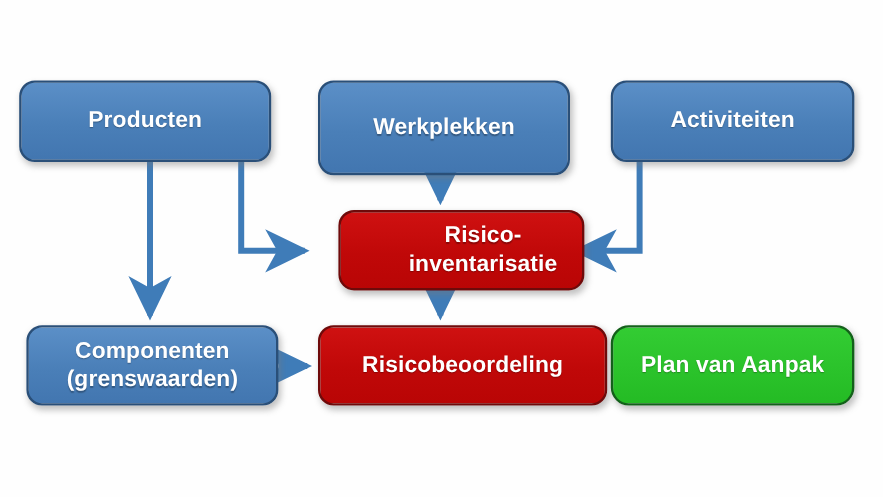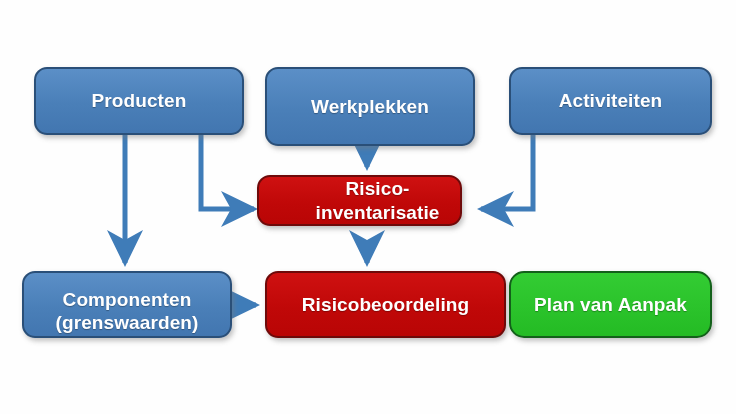--- a/index.html
+++ b/index.html
@@ -89,37 +89,37 @@
 
     <path d="M 533,135 L 533,209 L 481,209" fill="none" stroke="#3f7cb8" stroke-width="5" stroke-linecap="butt" stroke-linejoin="miter" marker-end="url(#arrow-left)"></path>
 
     <path d="M 367,242 L 367,263" fill="none" stroke="#3f7cb8" stroke-width="5" stroke-linecap="butt" marker-end="url(#arrow-down)"></path>
 
     <path d="M 232,305 L 256,305" fill="none" stroke="#3f7cb8" stroke-width="5" stroke-linecap="butt" marker-end="url(#arrow-right)"></path>
 
     <path d="M 470,305 L 500,305" fill="none" stroke="#3f7cb8" stroke-width="5" stroke-linecap="butt" marker-end="url(#arrow-right)"></path>
   </svg>
 
-  <div class="node node-blue" style="left:34px; top:67px; width:210px; height:68px;">
+  <div class="node node-blue" style="left:16px; top:67px; width:210px; height:68px;">
     <span class="node-label">Producten</span>
   </div>
 
   <div class="node node-blue" style="left:265px; top:67px; width:210px; height:79px;">
     <span class="node-label">Werkplekken</span>
   </div>
 
   <div class="node node-blue" style="left:509px; top:67px; width:203px; height:68px;justify-content:center;">
     <span class="node-label">Activiteiten</span>
   </div>
 
-  <div class="node node-red" style="left:257px; top:175px; width:205px; height:51px;padding-left:44px;">
+  <div class="node node-red" style="left:282px; top:175px; width:205px; height:67px;padding-left:44px;">
     <span class="node-label">Risico-inventarisatie</span>
   </div>
 
-  <div class="node node-blue" style="left:22px; top:271px; width:210px; height:67px;align-items:flex-end;">
+  <div class="node node-blue" style="left:22px; top:271px; width:210px; height:67px;">
     <span class="node-label">Componenten
 (grenswaarden)</span>
   </div>
 
   <div class="node node-red" style="left:265px; top:271px; width:241px; height:67px;">
     <span class="node-label">Risicobeoordeling</span>
   </div>
 
   <div class="node node-green" style="left:509px; top:271px; width:203px; height:67px;border-radius:15px;">
     <span class="node-label">Plan van Aanpak</span>

